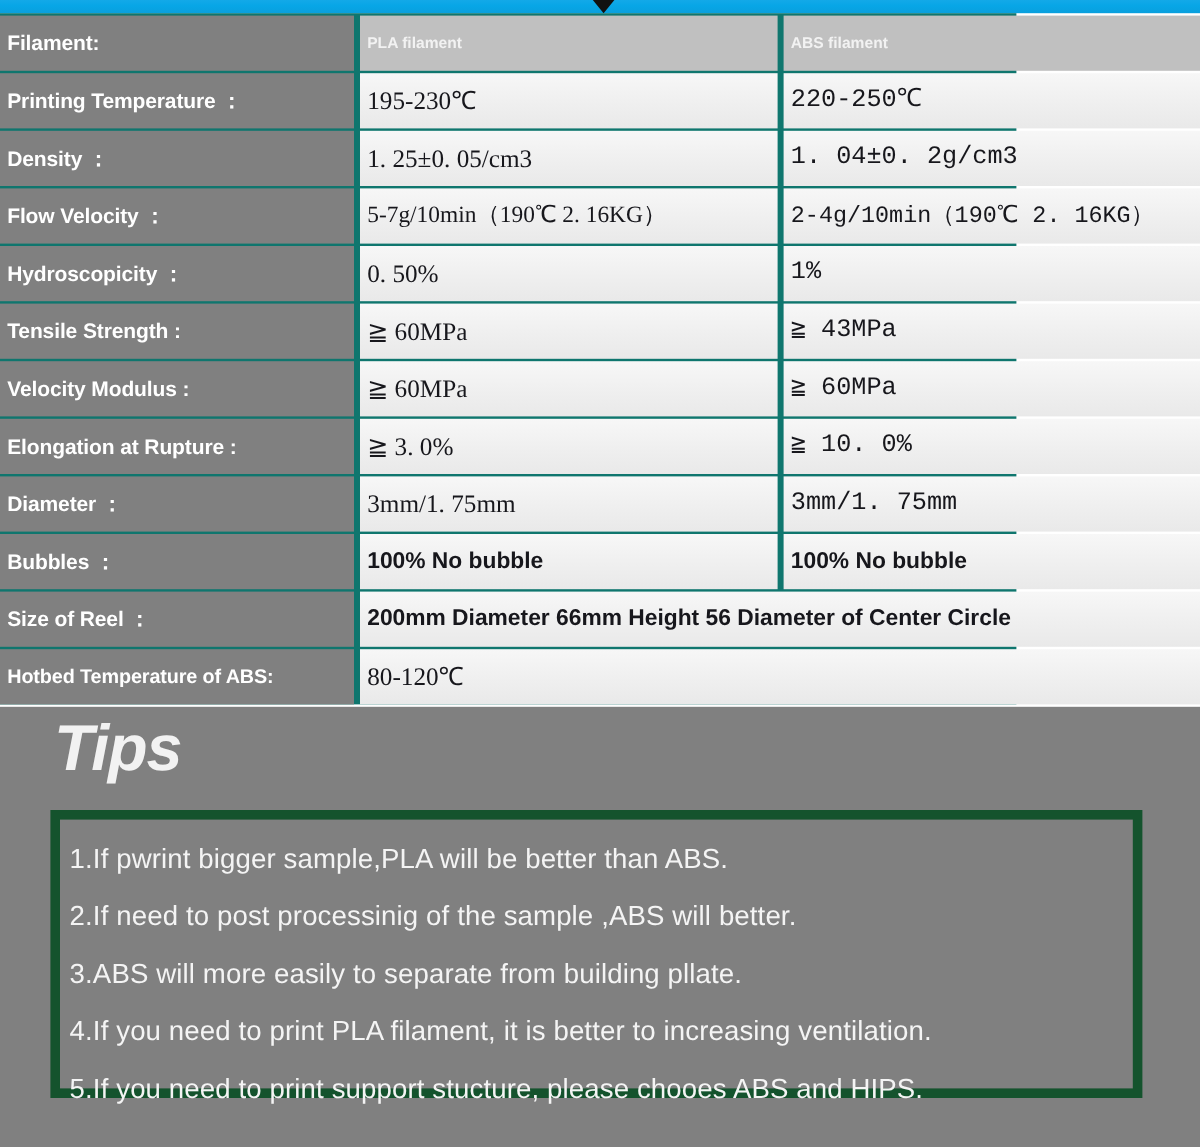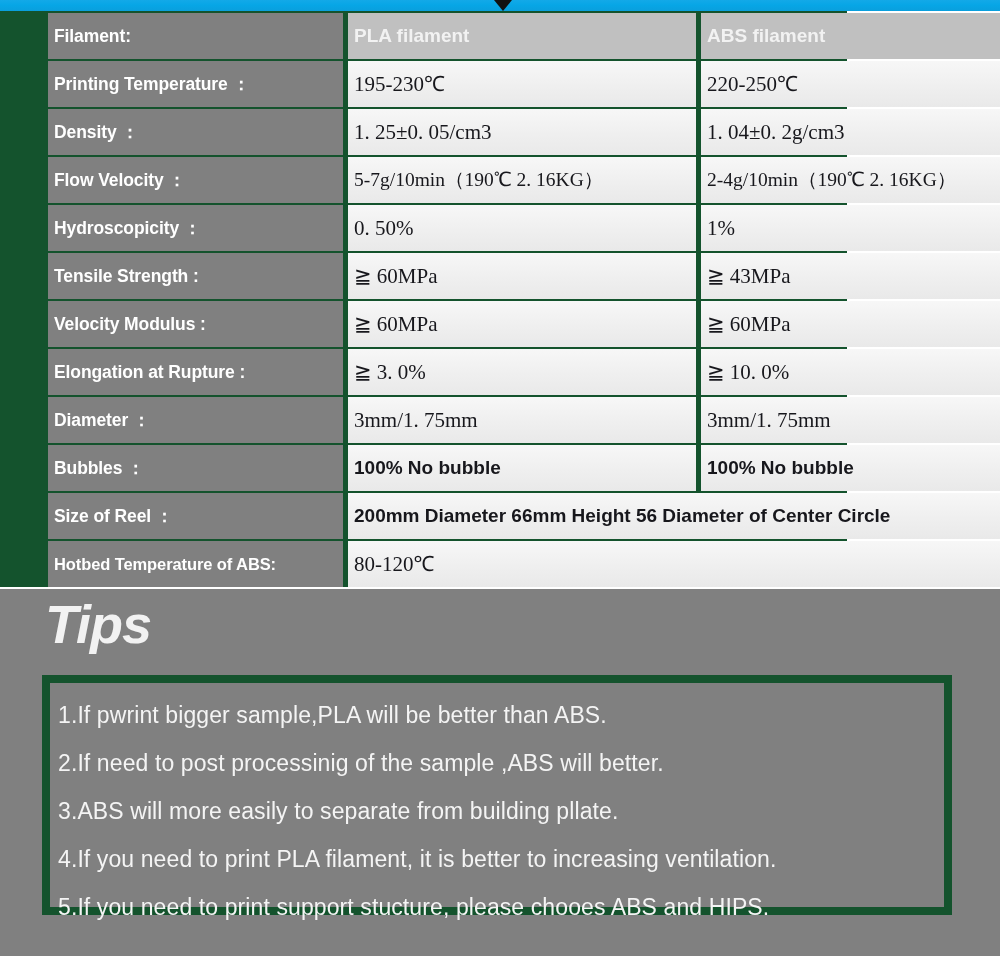--- a/index.html
+++ b/index.html
@@ -33,23 +33,22 @@
     width: 0; height: 0;
     border-left: 9px solid transparent;
     border-right: 9px solid transparent;
     border-top: 11px solid #111111;
   }
 
   
   .spec-table {
     position: relative;
     width: 847px;
-    background: #14532d;
+    background: #0f766e;
     padding-top: 2px;
-    padding-left: 48px;
   }
 
   .spec-row {
     display: flex;
     width: 1000px;
     height: 46px;
     margin-bottom: 2px;
   }
 
   .cell-label {
@@ -79,36 +78,37 @@
     font-size: 21px;
     line-height: 46px;
     padding-left: 6px;
     white-space: nowrap;
     overflow: hidden;
   }
   .cell-value.second {
     flex: 1 1 auto;
     width: auto;
     margin-left: 5px;
+    font-family: Liberation Mono, monospace;
   }
   .cell-value.wide {
     flex: 1 1 auto;
     width: auto;
   }
   .cell-value.bold-sans {
     font-family: "Liberation Sans", sans-serif;
     font-weight: bold;
     font-size: 19px;
   }
   .cell-value.hdr {
     background: #c0c0c0;
     color: #f2f2f2;
     font-family: "Liberation Sans", sans-serif;
     font-weight: bold;
-    font-size: 19px;
+    font-size: 13px;
   }
   .cell-value.small-serif {
     font-size: 19.5px;
   }
 
   
   .tips-section {
     position: relative;
     width: 1000px;
     height: 380px;

